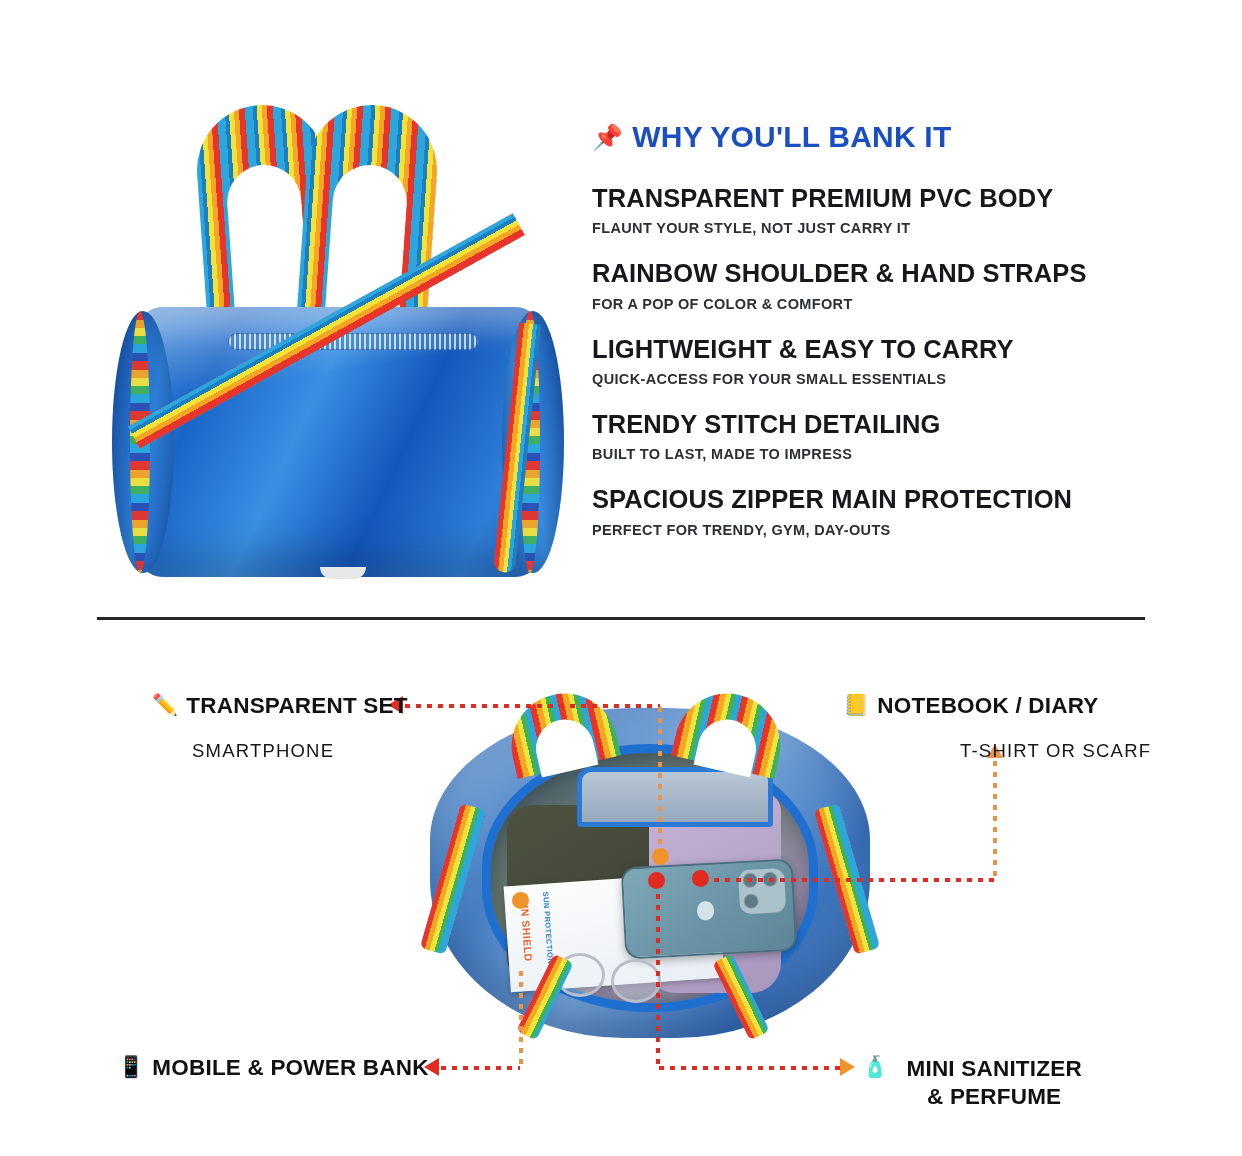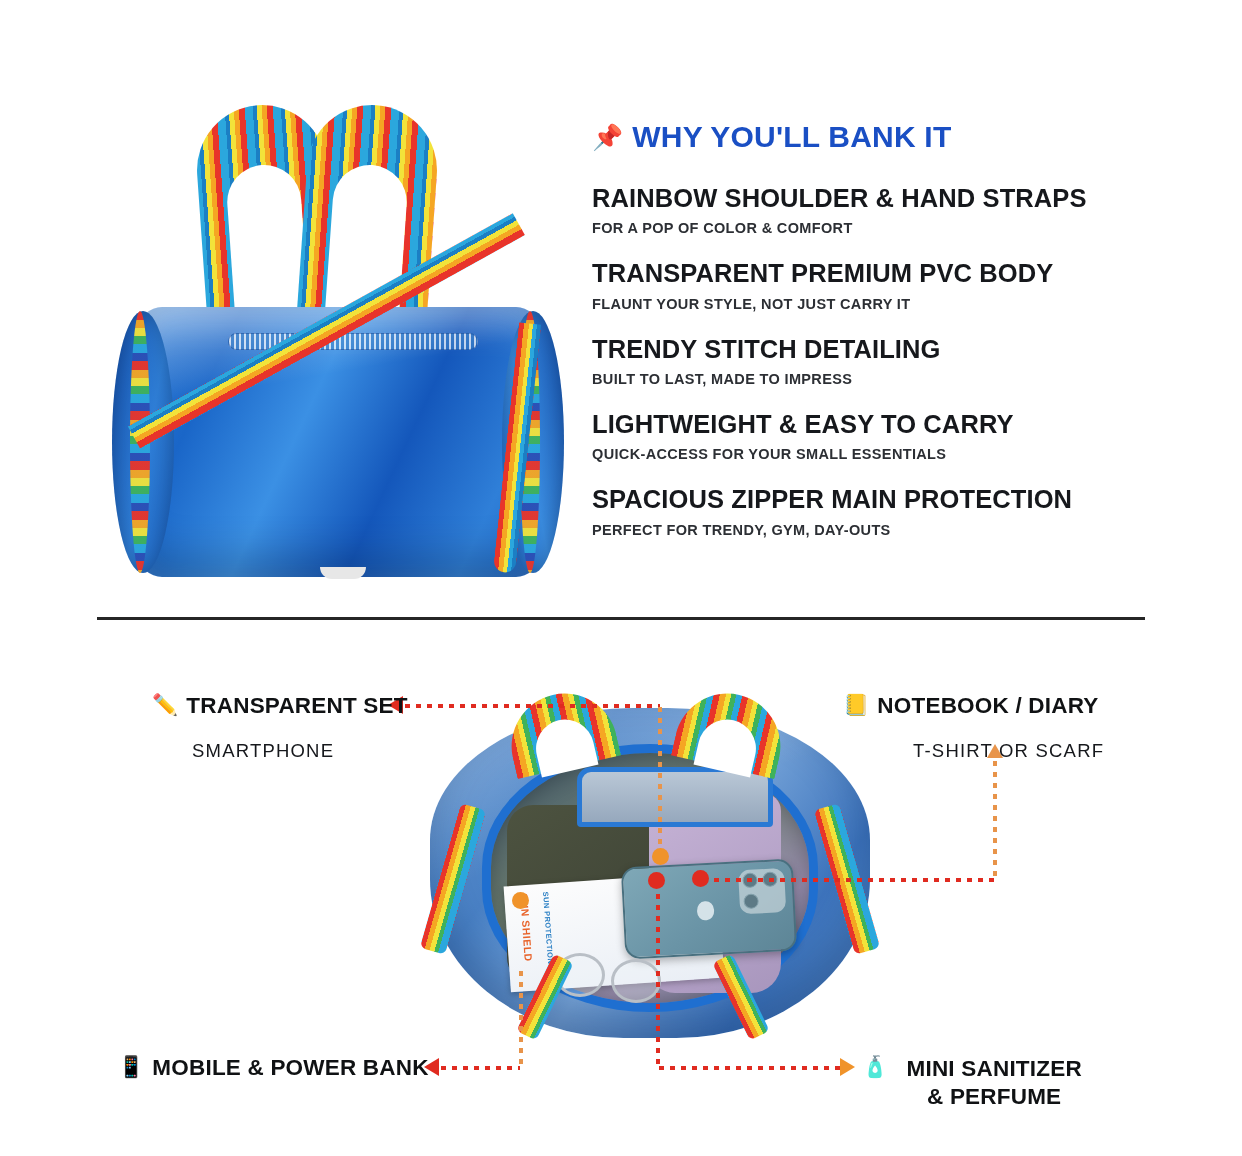--- a/index.html
+++ b/index.html
@@ -203,21 +203,21 @@
     font-weight: normal;
     color: #16181c;
     letter-spacing: 1.2px;
     white-space: nowrap;
   }
   .two-line { white-space: normal; text-align: center; line-height: 1.25; }
 
   .c-stationery { left: 152px; top: 63px; }
   .c-smartphone { left: 192px; top: 110px; }
   .c-notebook   { left: 843px; top: 63px; }
-  .c-tshirt     { left: 913px; top: 110px; }
+  .c-tshirt     { left: 960px; top: 110px; }
   .c-mobile     { left: 118px; top: 1425px; }
   .c-sanitizer  { left: 862px; top: 1425px; }
 
   
   .open-bag {
     position: absolute;
     left: 430px; top: 78px;
     width: 440px; height: 330px;
   }
   .ob-shell {
@@ -428,34 +428,34 @@
     </div>
   </div>
 
   <div class="features">
     <div class="why-heading">
       <span class="pin-emoji">📌</span>
       <span>WHY YOU'LL BANK IT</span>
     </div>
 
     <div class="feature">
+      <div class="feature-title">TRANSPARENT PREMIUM PVC BODY</div>
+      <div class="feature-sub">FLAUNT YOUR STYLE, NOT JUST CARRY IT</div>
+    </div>
+    <div class="feature">
       <div class="feature-title">RAINBOW SHOULDER &amp; HAND STRAPS</div>
       <div class="feature-sub">FOR A POP OF COLOR &amp; COMFORT</div>
     </div>
     <div class="feature">
-      <div class="feature-title">TRANSPARENT PREMIUM PVC BODY</div>
-      <div class="feature-sub">FLAUNT YOUR STYLE, NOT JUST CARRY IT</div>
+      <div class="feature-title">LIGHTWEIGHT &amp; EASY TO CARRY</div>
+      <div class="feature-sub">QUICK-ACCESS FOR YOUR SMALL ESSENTIALS</div>
     </div>
     <div class="feature">
       <div class="feature-title">TRENDY STITCH DETAILING</div>
       <div class="feature-sub">BUILT TO LAST, MADE TO IMPRESS</div>
-    </div>
-    <div class="feature">
-      <div class="feature-title">LIGHTWEIGHT &amp; EASY TO CARRY</div>
-      <div class="feature-sub">QUICK-ACCESS FOR YOUR SMALL ESSENTIALS</div>
     </div>
     <div class="feature">
       <div class="feature-title">SPACIOUS ZIPPER MAIN PROTECTION</div>
       <div class="feature-sub">PERFECT FOR TRENDY, GYM, DAY-OUTS</div>
     </div>
   </div>
 </div>
 
 <div class="divider"></div>
 

